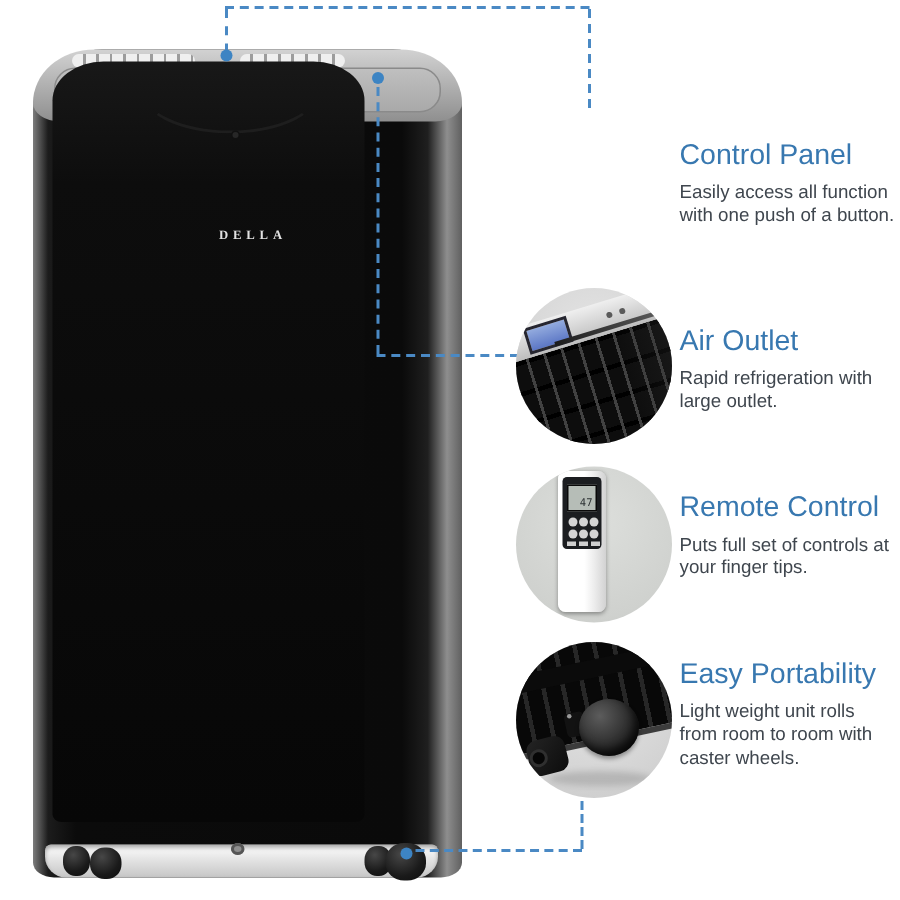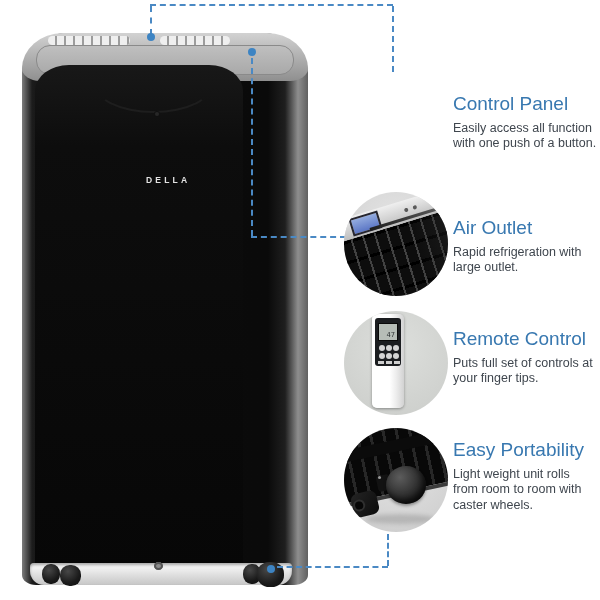--- a/index.html
+++ b/index.html
@@ -15,23 +15,23 @@
   .unit-top { position:absolute; left:0; top:0; width:286px; height:48px;
     background:linear-gradient(#d2d2d2,#adadad 55%,#8f8f8f);
     border-radius:46px 46px 20px 20px / 40px 40px 14px 14px; }
   .top-inset { position:absolute; left:14px; right:14px; top:12px; height:30px;
     border:1px solid #8a8a8a; border-radius:14px;
     background:linear-gradient(#bfbfbf,#a9a9a9); }
   .vents { position:absolute; top:3px; height:9px; border-radius:5px;
     background:repeating-linear-gradient(90deg,#efefef 0 7px,#9c9c9c 7px 9px); }
   .vents-left  { left:26px;  width:82px; }
   .vents-right { left:138px; width:70px; }
-  .unit-front { position:absolute; left:13px; top:32px; width:208px; height:507px;
+  .unit-front { position:absolute; left:13px; top:8px; width:208px; height:507px;
     background:linear-gradient(180deg,#181818 0%,#0d0d0d 16%,#070707 100%);
-    border-radius:34px 34px 6px 6px / 26px 26px 5px 5px; overflow:hidden; }
+    border-radius:34px 34px 6px 6px / 26px 26px 5px 5px; overflow:hidden;font-family:Liberation Serif, serif; }
   .handle-arc { position:absolute; left:57px; top:-14px; width:123px; height:62px;
     border-radius:50%; border:2px solid transparent; border-bottom-color:#1e1e1e; }
   .front-dot { position:absolute; left:120px; top:47px; width:4px; height:4px;
     border-radius:50%; background:#272727; box-shadow:0 0 0 1px #111; }
   .brand { position:absolute; left:111px; top:110px; color:#e2e2e2;
     font-size:8.5px; font-weight:bold; letter-spacing:3.2px; }
   .unit-base { position:absolute; left:8px; top:530px; width:262px; height:22px;
     background:linear-gradient(#ffffff,#e4e4e4 45%,#c6c6c6);
     border-radius:4px 4px 14px 14px; box-shadow:inset 0 2px 3px rgba(0,0,0,.35); }
   .drain { position:absolute; left:132px; top:529px; width:9px; height:8px;

